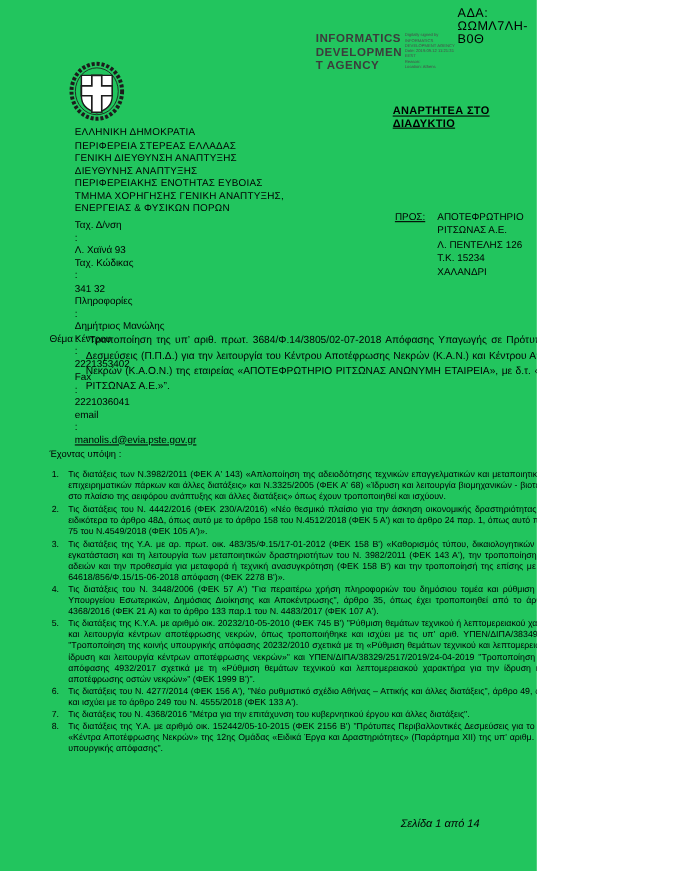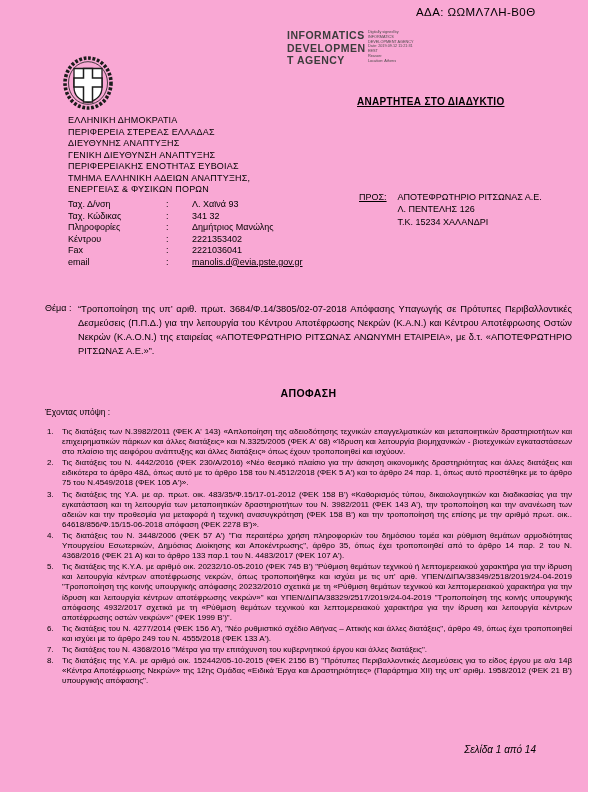--- a/index.html
+++ b/index.html
@@ -1,38 +1,38 @@
 <!DOCTYPE html>
 <html><head>
 <meta charset="utf-8">
 <style>
   html,body{margin:0;padding:0;background:#ffffff;}
   .page{
-    position:relative;width:588px;height:792px;background:#f9a8d4;overflow:hidden;
+    position:relative;width:488px;height:792px;background:#22c55e;overflow:hidden;
     font-family:"Liberation Sans", sans-serif;color:#000;
   }
   
   .ada{position:absolute;left:416px;top:6px;font-size:11.5px;letter-spacing:.4px;}
   
   .sig{position:absolute;left:287px;top:29px;display:flex;gap:5px;color:#3c3c3c;}
   .sig-big{font-size:10.5px;font-weight:bold;line-height:12.5px;letter-spacing:.5px;width:76px;}
   .sig-small{font-size:3.8px;line-height:4.8px;width:48px;padding-top:1px;color:#4a4a4a;}
   
   .notice{position:absolute;left:357px;top:96px;font-size:10px;font-weight:bold;text-decoration:underline;letter-spacing:.3px;}
   
   .emblem{position:absolute;left:62px;top:55px;width:52px;height:56px;}
   
   .letterhead{position:absolute;left:68px;top:115px;font-size:9px;line-height:11.5px;letter-spacing:.2px;}
   
   .issue{position:absolute;left:395px;top:114px;font-size:9px;line-height:12.5px;}
   .issue .row{display:flex;}
   .issue .lbl{width:78px;}
   
   .contact{position:absolute;left:68px;top:199px;font-size:9px;line-height:11.5px;}
-  .contact .row{display:flex;}
+  .contact .row{display:flex;flex-direction:column;}
   .contact .lbl{width:98px;}
   .contact .sep{width:26px;}
   .contact a{color:#000;}
   .u{text-decoration:underline;}
   
   .recipient{position:absolute;left:335px;top:191px;font-size:9px;line-height:12.4px;display:flex;margin-left:24px;}
   .recipient .pros{text-decoration:underline;margin-right:11px;}
   
   .subject{position:absolute;left:45px;top:302px;width:527px;display:flex;}
   .subject-label{font-size:9px;width:33px;flex:0 0 33px;padding-top:1px;}
@@ -77,24 +77,24 @@
       <ellipse cx="26" cy="28" rx="23" ry="25" fill="none" stroke="#1c1c1c" stroke-width="3.6" stroke-dasharray="2.8 1.7"></ellipse>
       <ellipse cx="26" cy="28" rx="19.5" ry="21.3" fill="none" stroke="#1c1c1c" stroke-width="0.8"></ellipse>
       <path d="M12 13.5 h28 v19 c0 8.5 -6.5 13 -14 15 c-7.5 -2 -14 -6.5 -14 -15 z" fill="#ffffff" stroke="#1c1c1c" stroke-width="1.3"></path>
       <path d="M21.5 13.5 h9 v9.5 h9.5 v9 h-9.5 v15 h-9 v-15 h-9.5 v-9 h9.5 z" fill="#ffffff" stroke="#1c1c1c" stroke-width="1.5"></path>
     </svg>
   </div>
 
   <div class="letterhead">
     <div>ΕΛΛΗΝΙΚΗ ΔΗΜΟΚΡΑΤΙΑ</div>
     <div>ΠΕΡΙΦΕΡΕΙΑ ΣΤΕΡΕΑΣ ΕΛΛΑΔΑΣ</div>
+    <div>ΓΕΝΙΚΗ ΔΙΕΥΘΥΝΣΗ ΑΝΑΠΤΥΞΗΣ</div>
     <div>ΔΙΕΥΘΥΝΗΣ ΑΝΑΠΤΥΞΗΣ</div>
-    <div>ΓΕΝΙΚΗ ΔΙΕΥΘΥΝΣΗ ΑΝΑΠΤΥΞΗΣ</div>
     <div>ΠΕΡΙΦΕΡΕΙΑΚΗΣ ΕΝΟΤΗΤΑΣ ΕΥΒΟΙΑΣ</div>
-    <div>ΤΜΗΜΑ ΕΛΛΗΝΙΚΗ ΑΔΕΙΩΝ ΑΝΑΠΤΥΞΗΣ,</div>
+    <div>ΤΜΗΜΑ ΧΟΡΗΓΗΣΗΣ ΓΕΝΙΚΗ ΑΝΑΠΤΥΞΗΣ,</div>
     <div>ΕΝΕΡΓΕΙΑΣ &amp; ΦΥΣΙΚΩΝ ΠΟΡΩΝ</div>
   </div>
 
 
   <div class="contact">
     <div class="row">
       <span class="lbl">Ταχ. Δ/νση</span>
       <span class="sep">:</span>
       <span>Λ. Χαϊνά 93</span>
     </div>
@@ -132,21 +132,20 @@
       <div>Λ. ΠΕΝΤΕΛΗΣ 126</div>
       <div>Τ.Κ. 15234  ΧΑΛΑΝΔΡΙ</div>
     </div>
   </div>
 
   <div class="subject">
     <span class="subject-label">Θέμα :</span>
     <div class="subject-text">“Τροποποίηση της υπ’ αριθ. πρωτ. 3684/Φ.14/3805/02-07-2018 Απόφασης Υπαγωγής σε Πρότυπες Περιβαλλοντικές Δεσμεύσεις (Π.Π.Δ.) για την λειτουργία του Κέντρου Αποτέφρωσης Νεκρών (Κ.Α.Ν.) και Κέντρου Αποτέφρωσης Οστών Νεκρών (Κ.Α.Ο.Ν.) της εταιρείας «ΑΠΟΤΕΦΡΩΤΗΡΙΟ ΡΙΤΣΩΝΑΣ ΑΝΩΝΥΜΗ ΕΤΑΙΡΕΙΑ», με δ.τ. «ΑΠΟΤΕΦΡΩΤΗΡΙΟ ΡΙΤΣΩΝΑΣ Α.Ε.»”.</div>
   </div>
 
-  <div class="decision-heading">ΑΠΟΦΑΣΗ</div>
 
   <div class="preamble">Έχοντας υπόψη :</div>
 
   <ol class="items">
     <li>
       <span class="num">1.</span>
       <span class="txt">Τις διατάξεις των Ν.3982/2011 (ΦΕΚ Α' 143) «Απλοποίηση της αδειοδότησης τεχνικών επαγγελματικών και μεταποιητικών δραστηριοτήτων και επιχειρηματικών πάρκων και άλλες διατάξεις» και Ν.3325/2005 (ΦΕΚ Α' 68) «Ίδρυση και λειτουργία βιομηχανικών - βιοτεχνικών εγκαταστάσεων στο πλαίσιο της αειφόρου ανάπτυξης και άλλες διατάξεις» όπως έχουν τροποποιηθεί και ισχύουν.</span>
     </li>
     <li>
       <span class="num">2.</span>

